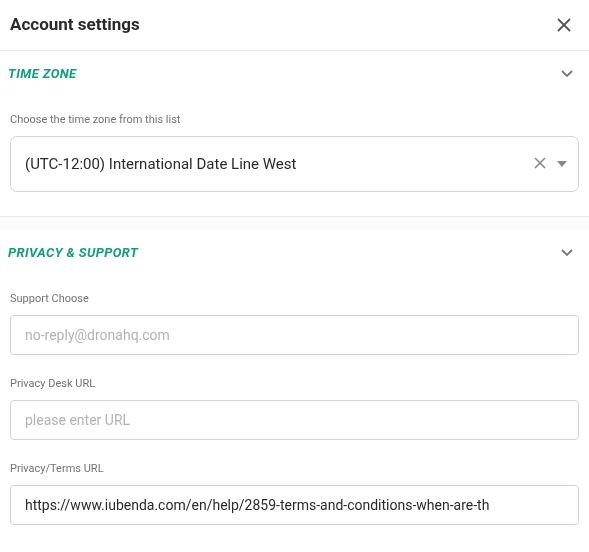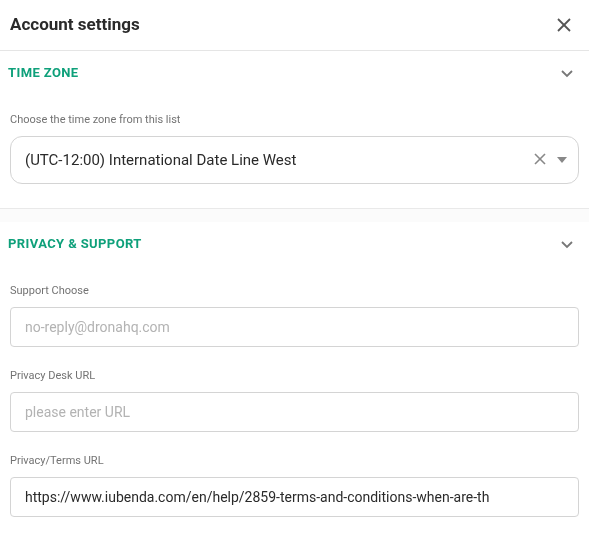--- a/index.html
+++ b/index.html
@@ -27,23 +27,24 @@
   color: #555;
   width: 22px;
   height: 22px;
   display: flex;
   align-items: center;
   justify-content: center;
 }
 .section-header {
   display: flex;
   justify-content: space-between;
-  align-items: flex-start;
+  align-items: flex-end;
   padding: 14px 14px 14px 8px;
   cursor: pointer;
+  font-style: italic;
 }
 .section-title {
   font-size: 13px;
   font-weight: 700;
   color: #0ea07a;
   letter-spacing: 0.4px;
 }
 .chevron {
   color: #777;
   display: flex;
@@ -57,22 +58,22 @@
   border-top: 1px solid #e9e9e9;
   background: #fbfbfb;
 }
 .field-label {
   font-size: 11px;
   color: #737373;
   margin: 10px 0 10px 0;
 }
 .select-wrap {
   border: 1px solid #d4d4d4;
-  border-radius: 12px;
-  height: 48px;
+  border-radius: 7px;
+  height: 56px;
   display: flex;
   align-items: center;
   padding: 0 10px 0 14px;
   background: #fff;
   cursor: pointer;
 }
 .select-value {
   flex: 1;
   font-size: 15px;
   color: #2a2a2a;

